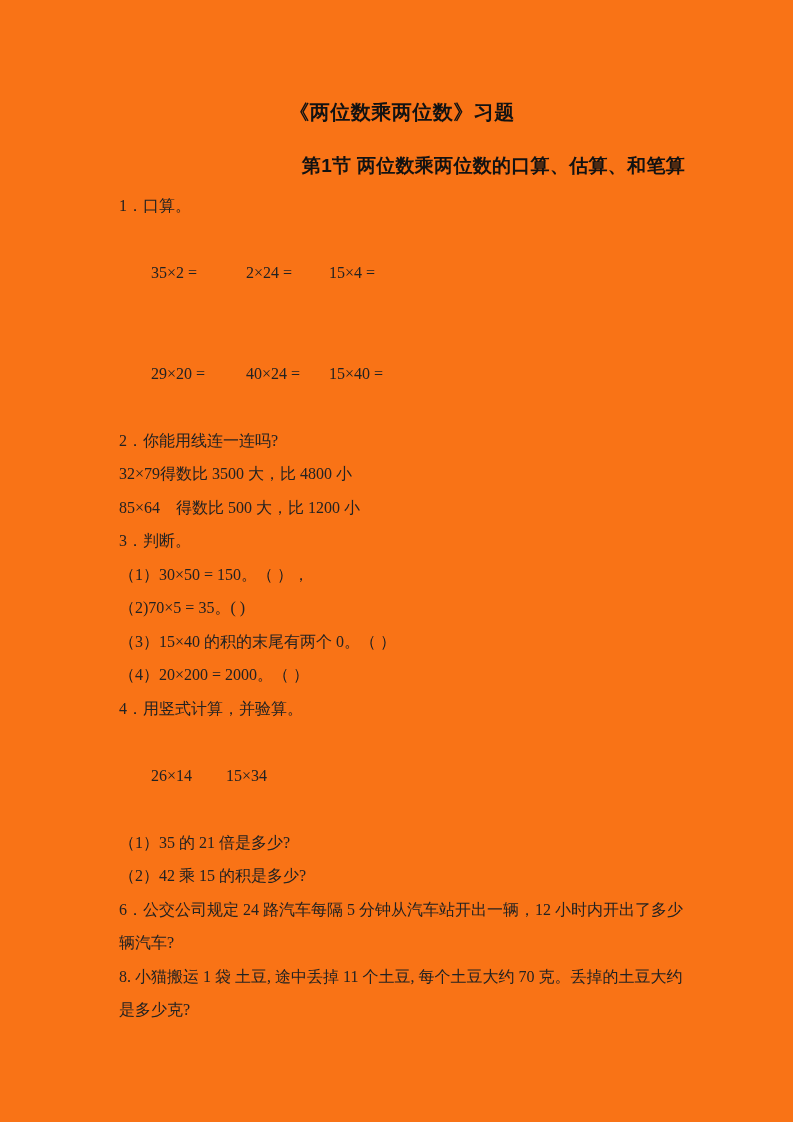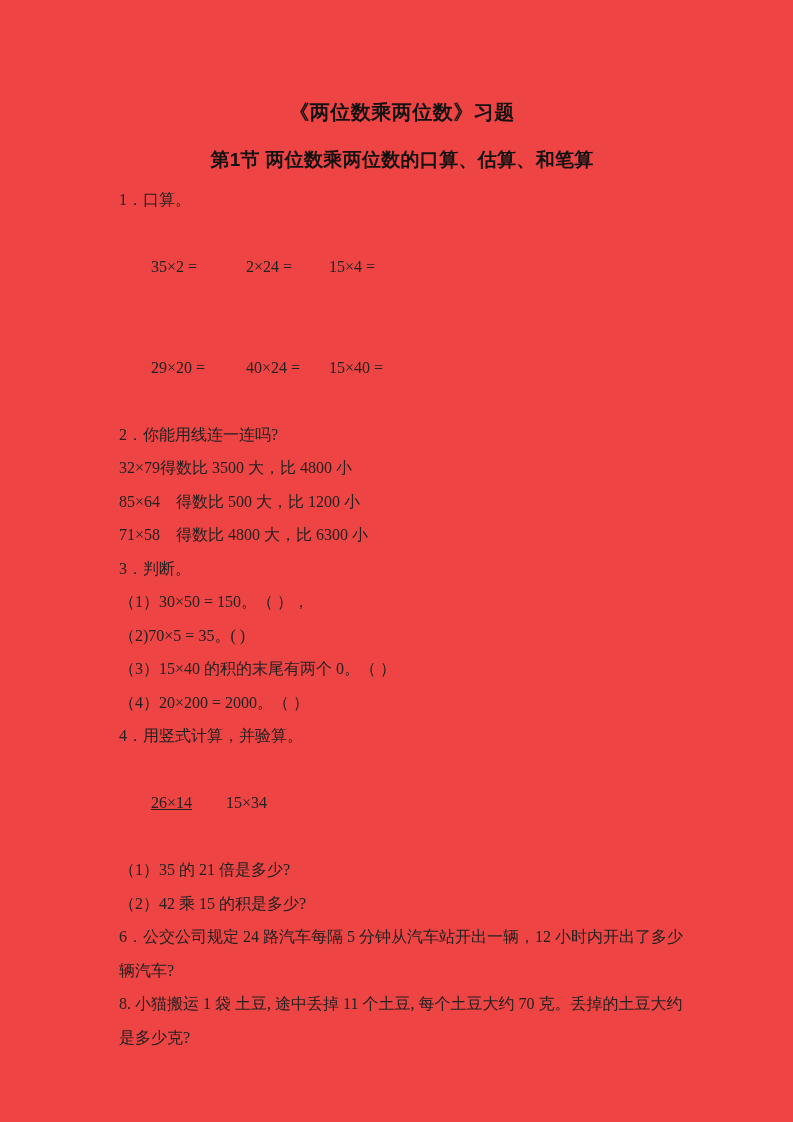--- a/index.html
+++ b/index.html
@@ -7,59 +7,59 @@
   body {
     width: 793px;
     height: 1122px;
     background: #ffffff;
     overflow: hidden;
   }
   .page {
     position: relative;
     width: 793px;
     height: 1122px;
-    background: #ef4444;
+    background: #f97316;
     font-family: "Liberation Serif", "DejaVu Serif", serif;
     color: #222222;
   }
   .content {
     padding: 100px 108px 0 119px; 
   }
   .doc-title {
     font-family: "Liberation Sans", "DejaVu Sans", sans-serif;
     font-weight: 700;
     font-size: 20px;
     line-height: 24px;
     text-align: center;
     color: #121212;
     letter-spacing: 0.5px;
   }
   .doc-subtitle {
     font-family: "Liberation Sans", "DejaVu Sans", sans-serif;
     font-weight: 700;
     font-size: 19px;
     line-height: 24px;
-    text-align: center;
+    text-align: right;
     color: #121212;
-    margin-top: 24px;
+    margin-top: 30px;
     letter-spacing: 0.3px;
   }
   .body-block {
     margin-top: 11px;
     font-size: 16px;
   }
   .line {
     line-height: 33.5px;
     white-space: pre-wrap;
     color: #222222;
   }
   .eq { display: inline-block; }
   .eq-col1 { width: 95px; }
   .eq-col2 { width: 83px; }
-  .eq-col-narrow { width: 75px; text-decoration: underline; }
+  .eq-col-narrow { width: 75px; }
 </style>
 </head>
 <body>
 
 <div class="page">
   <div class="content">
 
     <div class="doc-title">《两位数乘两位数》习题</div>
     <div class="doc-subtitle">第1节 两位数乘两位数的口算、估算、和笔算</div>
 
@@ -69,21 +69,20 @@
       <div class="line">
         <span class="eq eq-col1">35×2 =</span><span class="eq eq-col2">2×24 =</span><span class="eq">15×4 =</span>
       </div>
       <div class="line">
         <span class="eq eq-col1">29×20 =</span><span class="eq eq-col2">40×24 =</span><span class="eq">15×40 =</span>
       </div>
 
       <div class="line">2．你能用线连一连吗?</div>
       <div class="line">32×79得数比 3500 大，比 4800 小</div>
       <div class="line">85×64　得数比 500 大，比 1200 小</div>
-      <div class="line">71×58　得数比 4800 大，比 6300 小</div>
 
       <div class="line">3．判断。</div>
       <div class="line">（1）30×50 = 150。（ ），</div>
       <div class="line">（2)70×5 = 35。( )</div>
       <div class="line">（3）15×40 的积的末尾有两个 0。（ ）</div>
       <div class="line">（4）20×200 = 2000。（ ）</div>
 
       <div class="line">4．用竖式计算，并验算。</div>
       <div class="line">
         <span class="eq eq-col-narrow">26×14</span><span class="eq">15×34</span>

